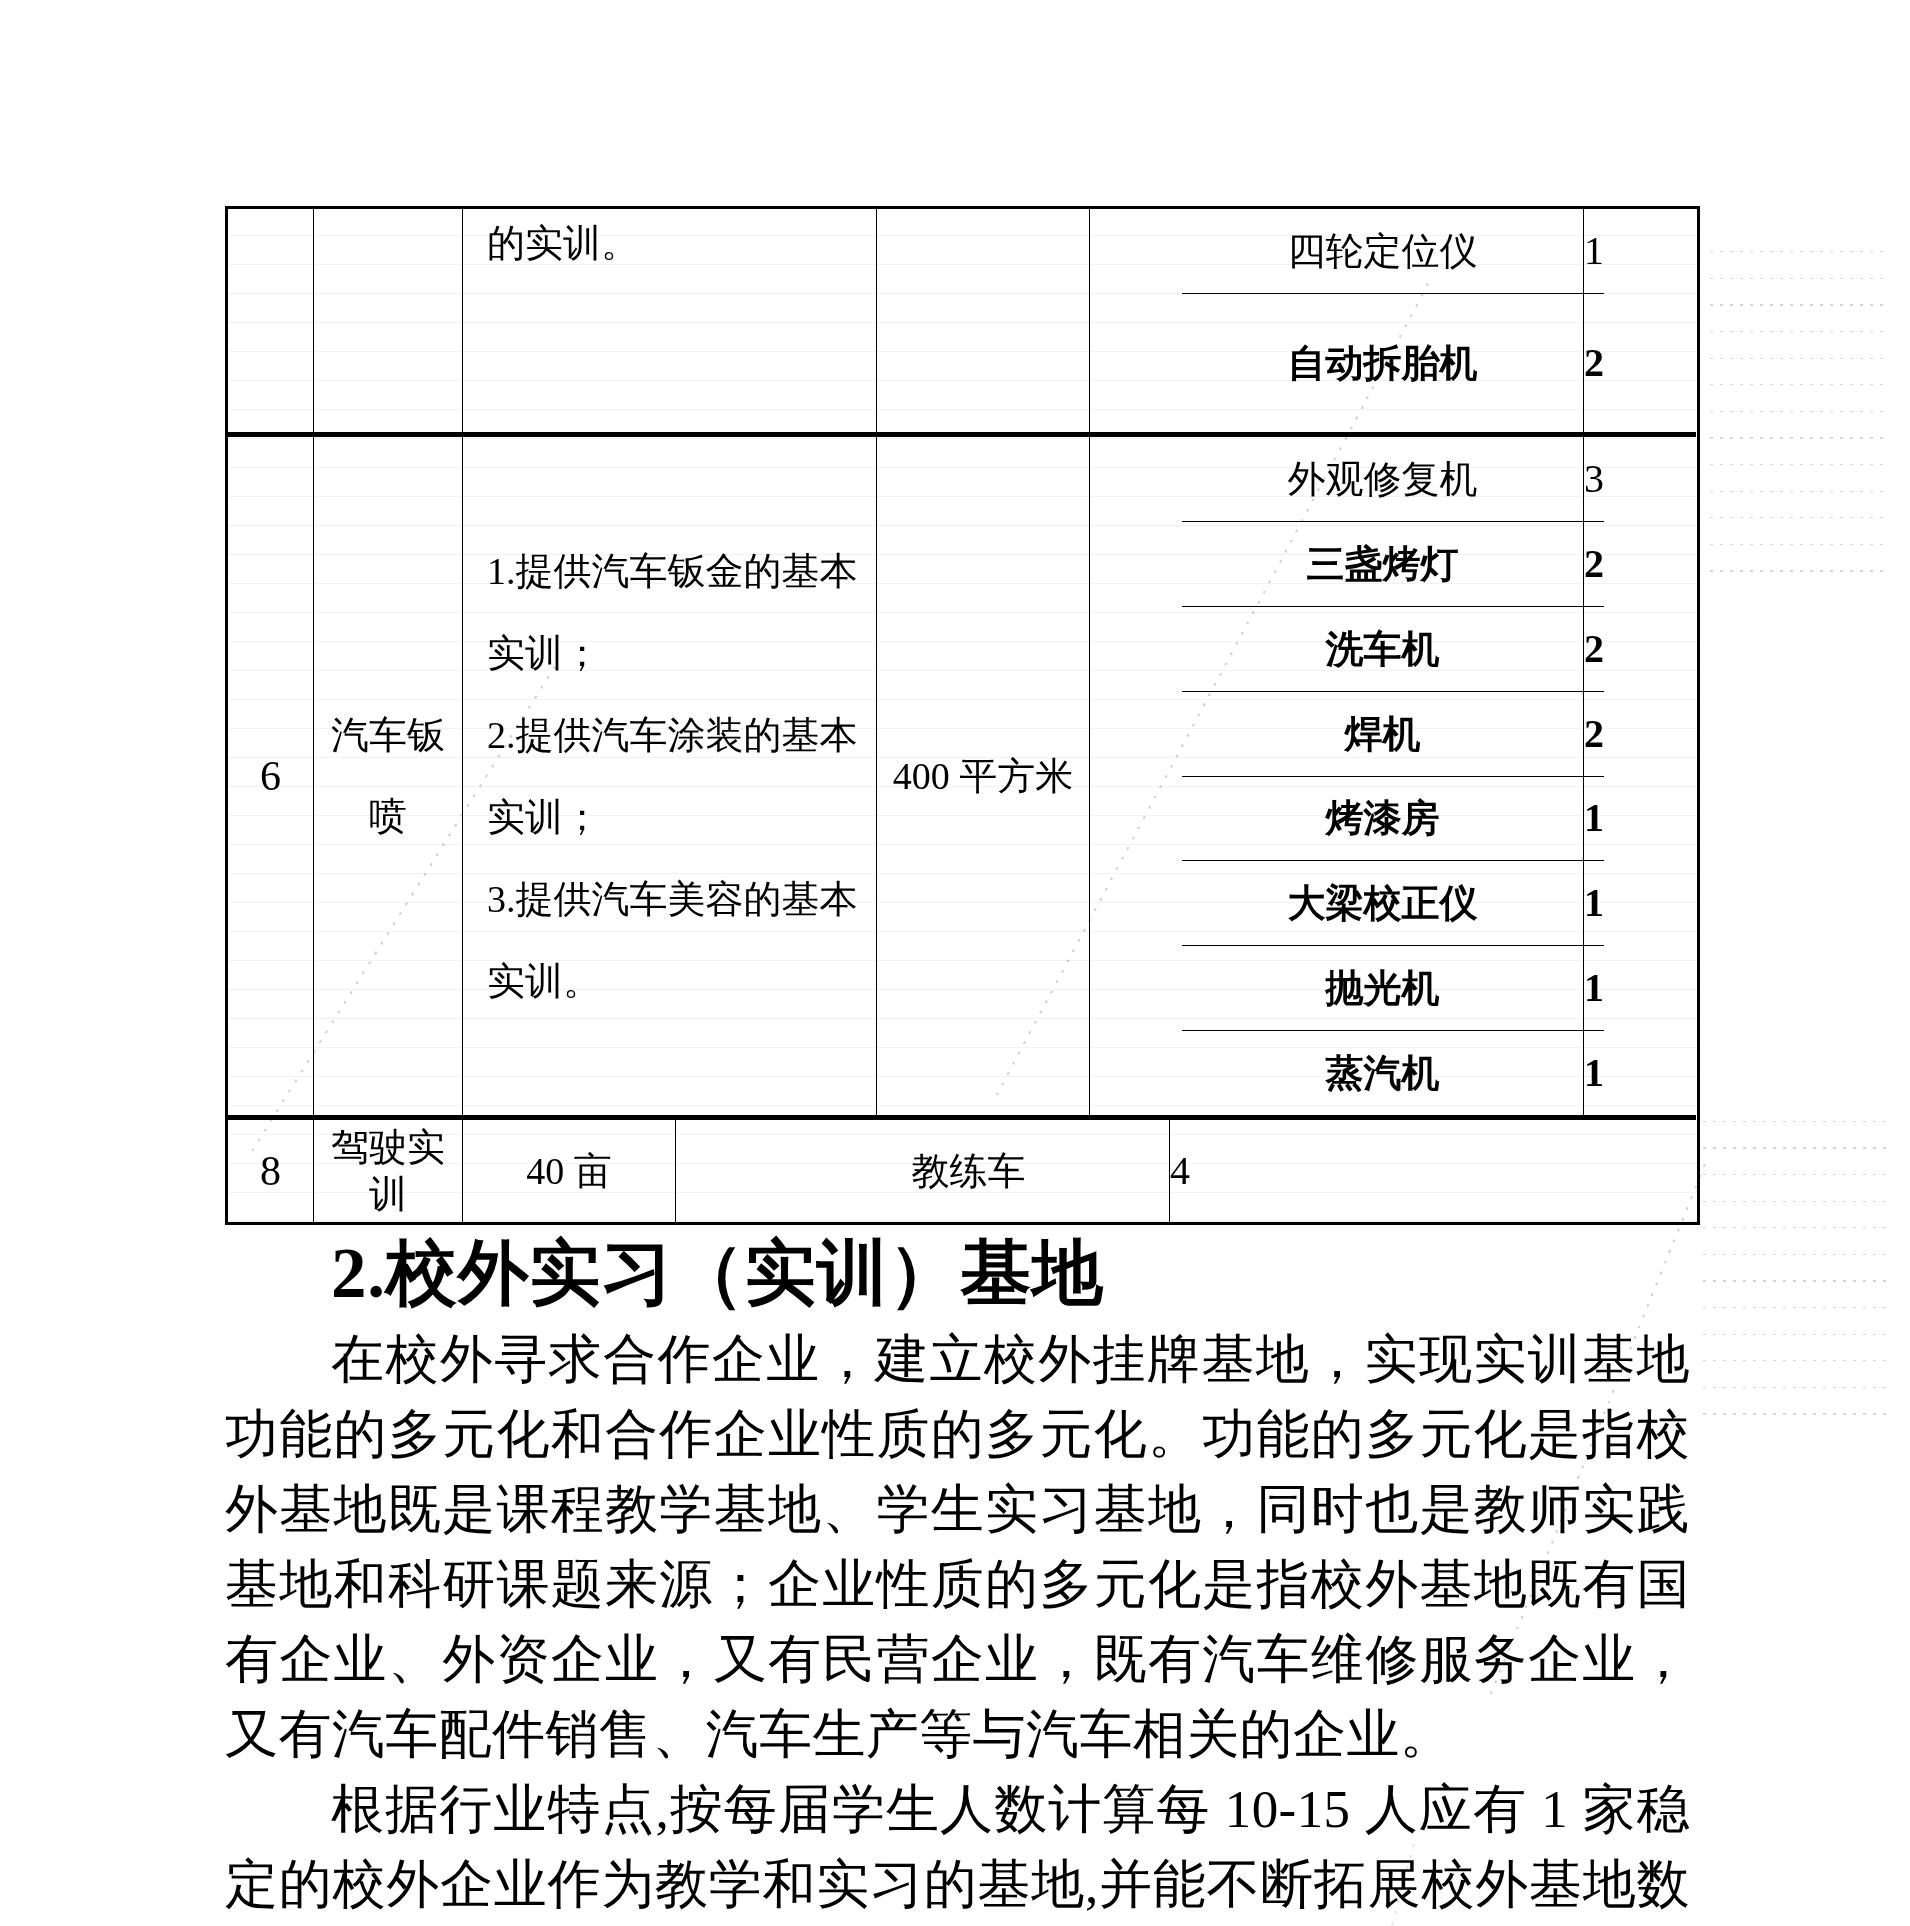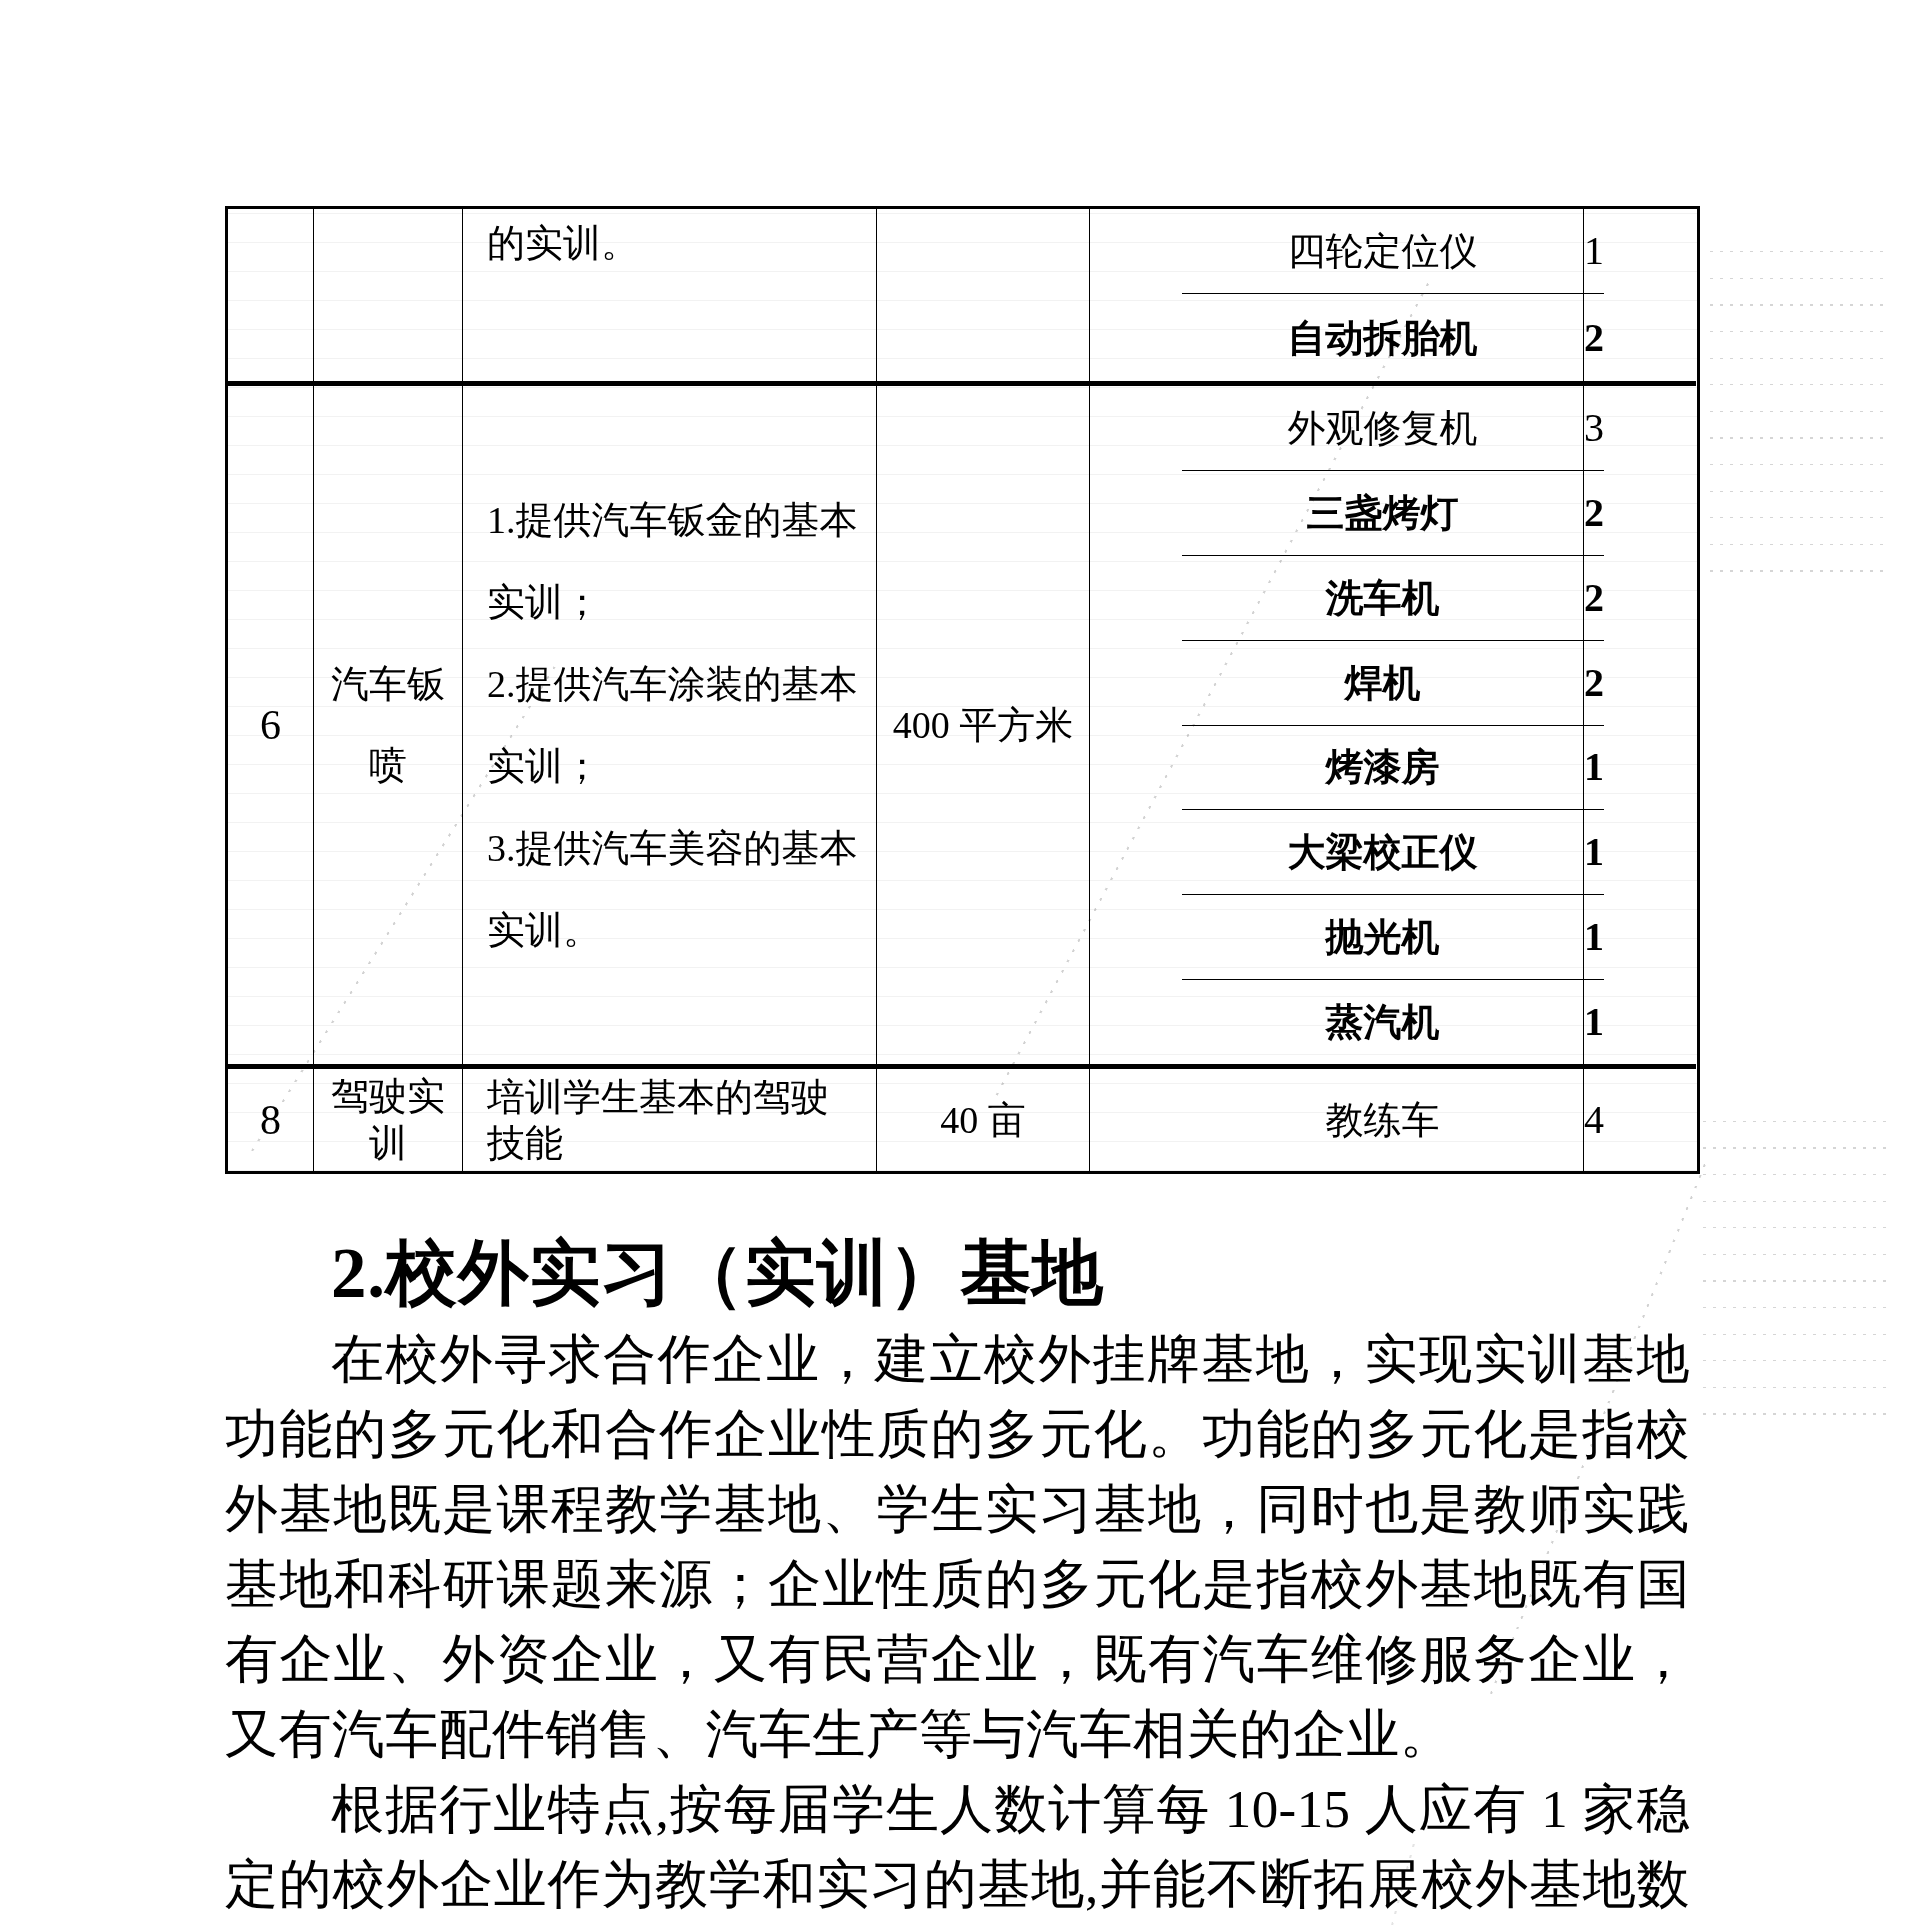--- a/index.html
+++ b/index.html
@@ -21,21 +21,21 @@
     position: absolute;
     left: 225px; top: 206px;
     width: 1475px;
     border: 3.9px solid #000;
     box-sizing: border-box;
     background:
       repeating-linear-gradient(0deg, rgba(0,0,0,0.05) 0 0.8px, transparent 0.8px 29px);
   }
   .band { display: flex; width: 1468px; }
   .band + .band { border-top: 5.4px solid #000; }
-  .band-0 { height: 172px; }
+  .band-0 { height: 223px; }
   .band-1 { height: 678px; }
   .band-2 { height: 102px; }
 
   .cell {
     box-sizing: border-box;
     border-right: 1.5px solid #000;
     display: flex; align-items: center; justify-content: center;
     text-align: center;
     font-size: 38px;
     line-height: 50px;
@@ -187,23 +187,20 @@
           </div>
           <div class="equip-row sub-7">
             <div class="equip-name">蒸汽机</div>
             <div class="equip-qty">1</div>
           </div>
         </div>
       </div>
       <div class="band band-2">
         <div class="cell c-no">8</div>
         <div class="cell c-name">驾驶实训</div>
-        <div class="cell c-desc">
-          <div class="desc-line">培训学生基本的驾驶技能</div>
-        </div>
         <div class="cell c-area">40 亩</div>
         <div class="cell c-equip">
           <div class="equip-row sub-0">
             <div class="equip-name">教练车</div>
             <div class="equip-qty">4</div>
           </div>
         </div>
       </div>
     </div>
 

